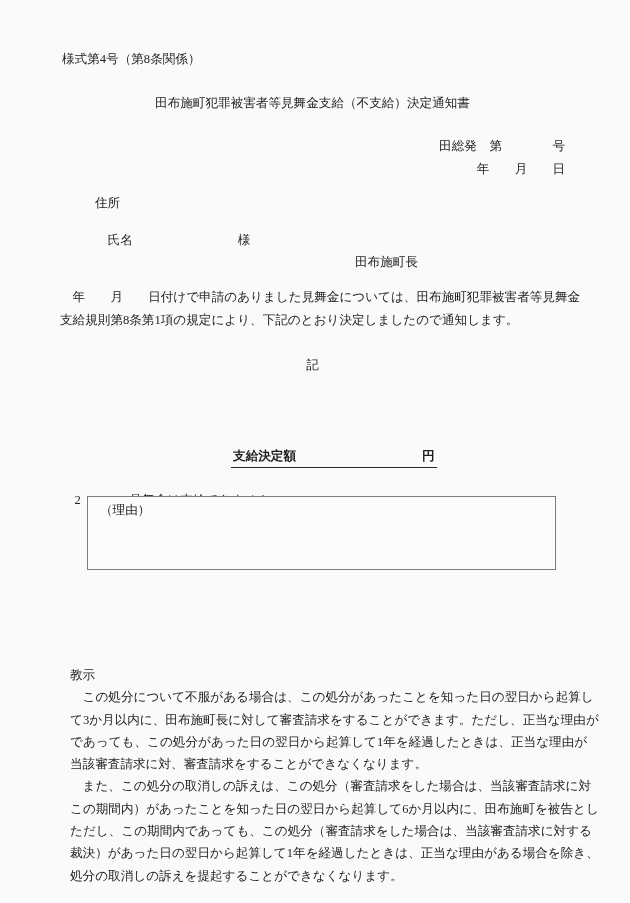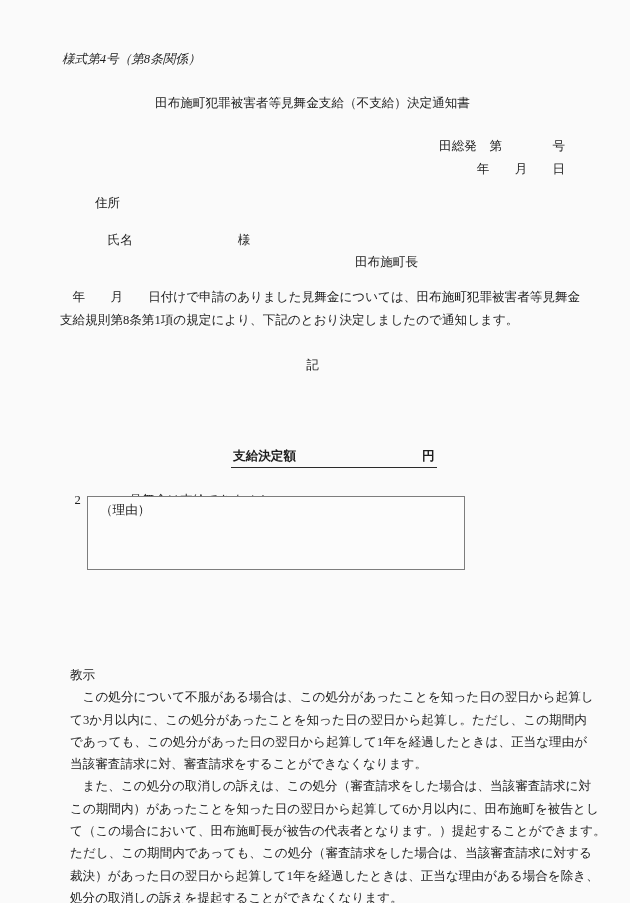--- a/index.html
+++ b/index.html
@@ -24,33 +24,33 @@
     display:inline-block;
     font-weight:bold;
     border-bottom:1.2px solid #2a2a2a;
     padding:0 2px 3px 2px;
     white-space:pre;
     margin-left:30px;
   }
   .reason-box {
     position:absolute;
     left:87px; top:496px;
-    width:378px; height:74px;
+    width:469px; height:74px;
     border:1px solid #7d7d7d;
     background:#fcfcfc;
     box-sizing:border-box;
   }
   .reason-label { padding:5px 0 0 12px; }
 </style>
 </head>
 <body>
 
 <div class="page">
 
-  <div class="abs" style="left:62px; top:52px;font-style:italic;">様式第4号（第8条関係）</div>
+  <div class="abs" style="left:62px; top:52px;">様式第4号（第8条関係）</div>
 
   <div class="abs ctr" style="top:97px;font-family:Liberation Mono, monospace;">田布施町犯罪被害者等見舞金支給（不支給）決定通知書</div>
 
   <div class="abs rgt" style="top:162px;">年　　月　　日</div>
 
   <div class="abs rgt" style="top:139px;">田総発　第　　　　号</div>
 
   <div class="abs" style="left:95px; top:196px;">住所</div>
 
   <div class="abs" style="left:95px; top:219px;">
@@ -75,24 +75,23 @@
     <span class="item-no">2</span><span>見舞金は支給できません。</span>
   </div>
 
   <div class="reason-box">
     <div class="reason-label">（理由）</div>
   </div>
 
   <div class="block" style="top:664px;margin-left:10px;">
     <div class="nline">教示</div>
     <div class="nline">　この処分について不服がある場合は、この処分があったことを知った日の翌日から起算し</div>
-    <div class="nline">て3か月以内に、この処分があったことを知った日の翌日から起算し。ただし、この期間内</div>
+    <div class="nline">て3か月以内に、田布施町長に対して審査請求をすることができます。ただし、正当な理由が</div>
     <div class="nline">であっても、この処分があった日の翌日から起算して1年を経過したときは、正当な理由が</div>
     <div class="nline">当該審査請求に対、審査請求をすることができなくなります。</div>
     <div class="nline">　また、この処分の取消しの訴えは、この処分（審査請求をした場合は、当該審査請求に対</div>
     <div class="nline">この期間内）があったことを知った日の翌日から起算して6か月以内に、田布施町を被告とし</div>
-    <div class="nline">て（この場合において、田布施町長が被告の代表者となります。）提起することができます。</div>
     <div class="nline">ただし、この期間内であっても、この処分（審査請求をした場合は、当該審査請求に対する</div>
     <div class="nline">裁決）があった日の翌日から起算して1年を経過したときは、正当な理由がある場合を除き、</div>
     <div class="nline">処分の取消しの訴えを提起することができなくなります。</div>
   </div>
 
 </div>
 
 </body></html>

